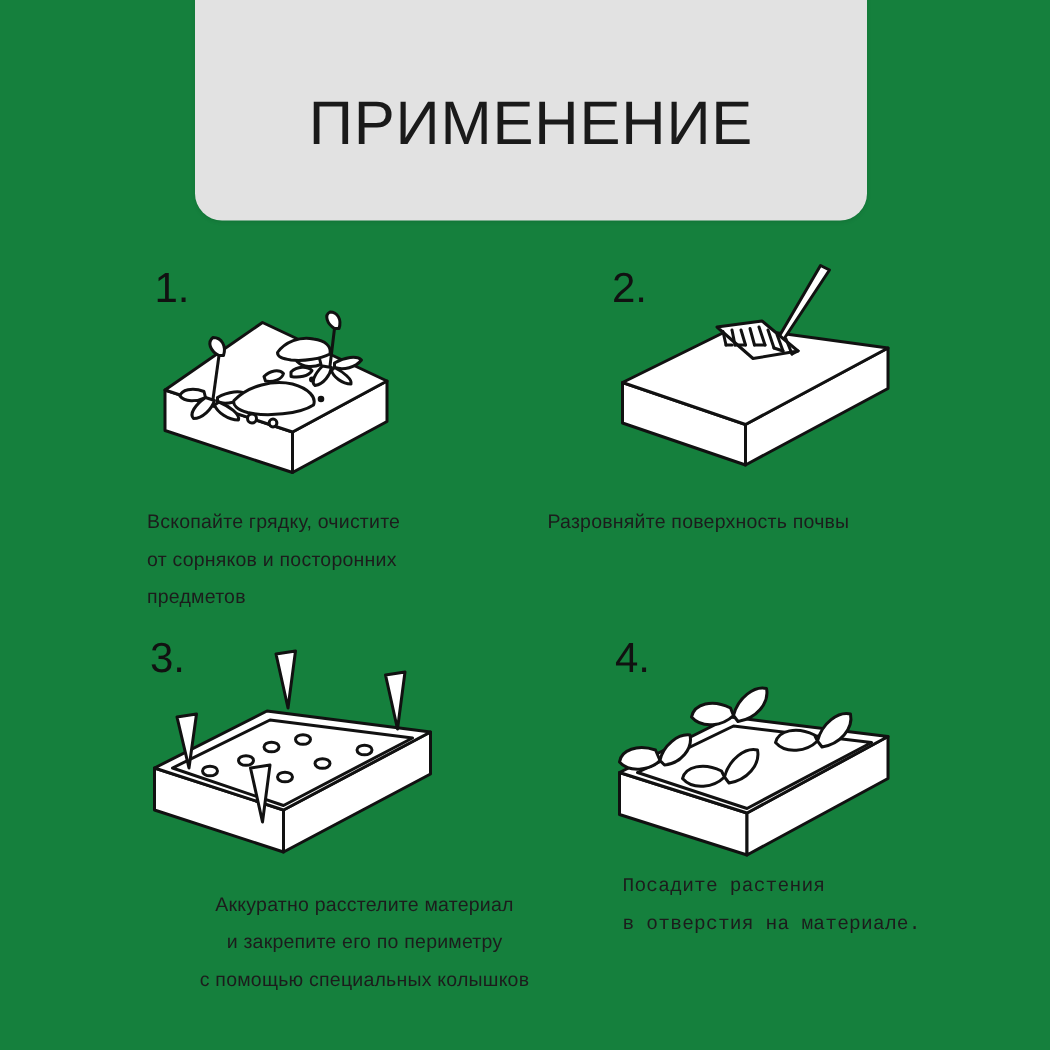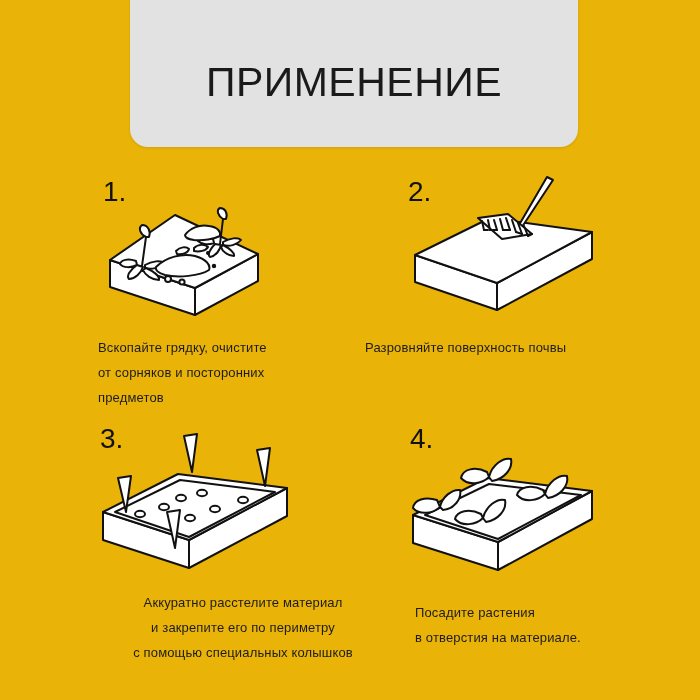--- a/index.html
+++ b/index.html
@@ -13,21 +13,21 @@
     position: relative;
     overflow: hidden;
     font-family: "Liberation Sans", sans-serif;
     -webkit-font-smoothing: antialiased;
   }
 
   #page {
     position: relative;
     width: 700px;
     height: 700px;
-    background: #eab308;
+    background: #15803d;
   }
 
   
   .header-card {
     position: absolute;
     left: 130px;
     top: -24px;
     width: 448px;
     height: 171px;
     background: #e2e2e2;
@@ -81,21 +81,21 @@
   #step-4 { left: 395px; top: 420px; width: 300px; height: 250px; }
 
   #step-1 .step-num { left: 13px;  top: 182px; }
   #step-2 .step-num { left: 8px;   top: 182px; }
   #step-3 .step-num { left: 15px;  top: 183px; }
   #step-4 .step-num { left: 15px;  top: 183px; }
 
   #step-1 .step-text { left: 8px;  top: 160px; width: 290px; }
   #step-2 .step-text { left: -35px; top: 160px; width: 300px; }
   #step-3 .step-text { left: 8px; top: 170px; width: 300px; text-align: center; }
-  #step-4 .step-text { left: 20px; top: 180px; width: 280px; }
+  #step-4 .step-text { left: 20px; top: 158px; width: 280px; font-family: Liberation Mono, monospace; }
 
   
   #step-1 .step-num { left: 13px;  top: 3px; }
   #step-2 .step-num { left: 8px;   top: 3px; }
   #step-3 .step-num { left: 15px;  top: 5px; }
   #step-4 .step-num { left: 15px;  top: 5px; }
 
   svg { display: block; overflow: visible; }
   .ln {
     fill: none;

